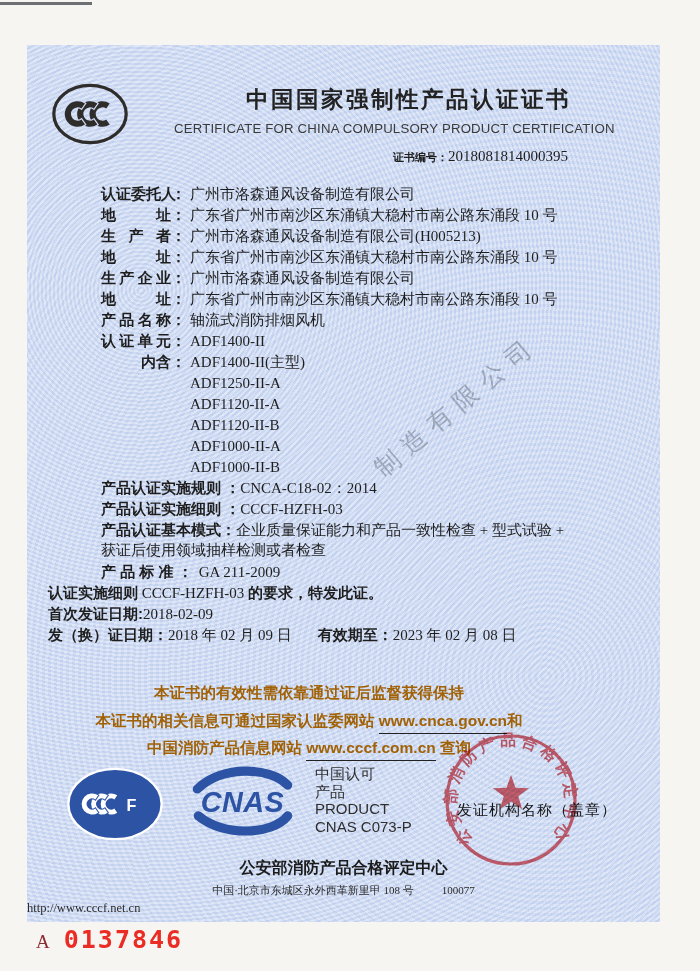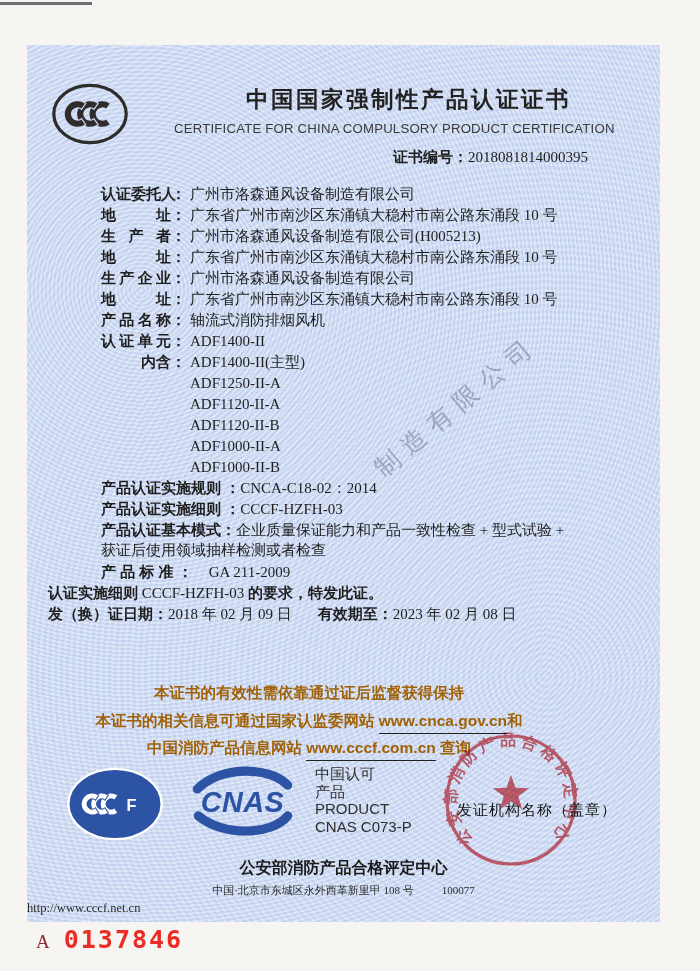--- a/index.html
+++ b/index.html
@@ -19,21 +19,21 @@
       repeating-radial-gradient(circle at 82% 72%, rgba(255,255,255,.16) 0 3px, rgba(160,185,230,.13) 3px 6px);
   }
   .abs { position:absolute; }
   .nowrap { white-space:nowrap; }
 
   .title-zh { left:246px; top:84px; font-size:22.5px; font-weight:700; letter-spacing:2.5px;
               font-family:"Liberation Sans","DejaVu Sans",sans-serif; color:#222; }
   .title-en { left:174px; top:121px; font-size:13.2px; color:#3a3a3a; letter-spacing:.2px;
               font-family:"Liberation Sans","DejaVu Sans",sans-serif; }
   .certno { left:393px; top:148px; font-size:15px; }
-  .certno .lbl { font-weight:700; font-family:"Liberation Sans","DejaVu Sans",sans-serif; font-size:15px; }
+  .certno .lbl { font-weight:700; font-family:"Liberation Sans","DejaVu Sans",sans-serif; font-size:11px; }
 
   .body-block { left:27px; top:183px; width:633px; }
   .row { height:21px; line-height:21px; font-size:15px; white-space:nowrap; }
   .frow { padding-left:74px; }
   .flabel { display:inline-block; width:70px; text-align:justify; text-align-last:justify;
             font-weight:700; font-family:"Liberation Sans","DejaVu Sans",sans-serif; }
   .flabel.r { text-align:right; text-align-last:right; }
   .fcolon { font-weight:700; font-family:"Liberation Sans","DejaVu Sans",sans-serif; }
   .fvalue { margin-left:4px; }
   .lrow  { padding-left:74px; }
@@ -109,24 +109,25 @@
   <div class="row frow"><span class="flabel"></span><span class="fcolon" style="visibility:hidden">：</span><span class="fvalue">ADF1250-II-A</span></div>
   <div class="row frow"><span class="flabel"></span><span class="fcolon" style="visibility:hidden">：</span><span class="fvalue">ADF1120-II-A</span></div>
   <div class="row frow"><span class="flabel"></span><span class="fcolon" style="visibility:hidden">：</span><span class="fvalue">ADF1120-II-B</span></div>
   <div class="row frow"><span class="flabel"></span><span class="fcolon" style="visibility:hidden">：</span><span class="fvalue">ADF1000-II-A</span></div>
   <div class="row frow"><span class="flabel"></span><span class="fcolon" style="visibility:hidden">：</span><span class="fvalue">ADF1000-II-B</span></div>
 
   <div class="row lrow"><span class="b">产品认证实施规则 ：</span><span>CNCA-C18-02：2014</span></div>
   <div class="row lrow"><span class="b">产品认证实施细则 ：</span><span>CCCF-HZFH-03</span></div>
   <div class="row lrow"><span class="b">产品认证基本模式：</span><span>企业质量保证能力和产品一致性检查 + 型式试验 +</span></div>
   <div class="row lrow"><span>获证后使用领域抽样检测或者检查</span></div>
-  <div class="row lrow"><span class="b">产 品 标 准 ：</span><span style="margin-left:16px">GA 211-2009</span></div>
+  <div class="row lrow"><span class="b">产 品 标 准 ：</span><span style="margin-left:6px">GA 211-2009</span></div>
 
   <div class="row srow2 srow"><span class="b">认证实施细则</span><span> CCCF-HZFH-03 </span><span class="b">的要求，特发此证。</span></div>
 
+  <div class="row firstissue drow"><span class="b">首次发证日期:</span><span>2018-02-09</span></div>
   <div class="row drow"><span class="b">发（换）证日期：</span><span>2018 年 02 月 09 日</span><span class="gap26"></span><span class="b">有效期至：</span><span>2023 年 02 月 08 日</span></div>
 </div>
 
 <div class="abs notices">
   <div>本证书的有效性需依靠通过证后监督获得保持</div>
   <div><span>本证书的相关信息可通过国家认监委网站</span> <span class="u">www.cnca.gov.cn</span><span>和</span></div>
   <div><span>中国消防产品信息网站</span> <span class="u">www.cccf.com.cn</span> <span>查询</span></div>
 </div>
 
 <svg class="abs" style="left:65px;top:765px;" width="100" height="78" viewBox="0 0 104 82">

